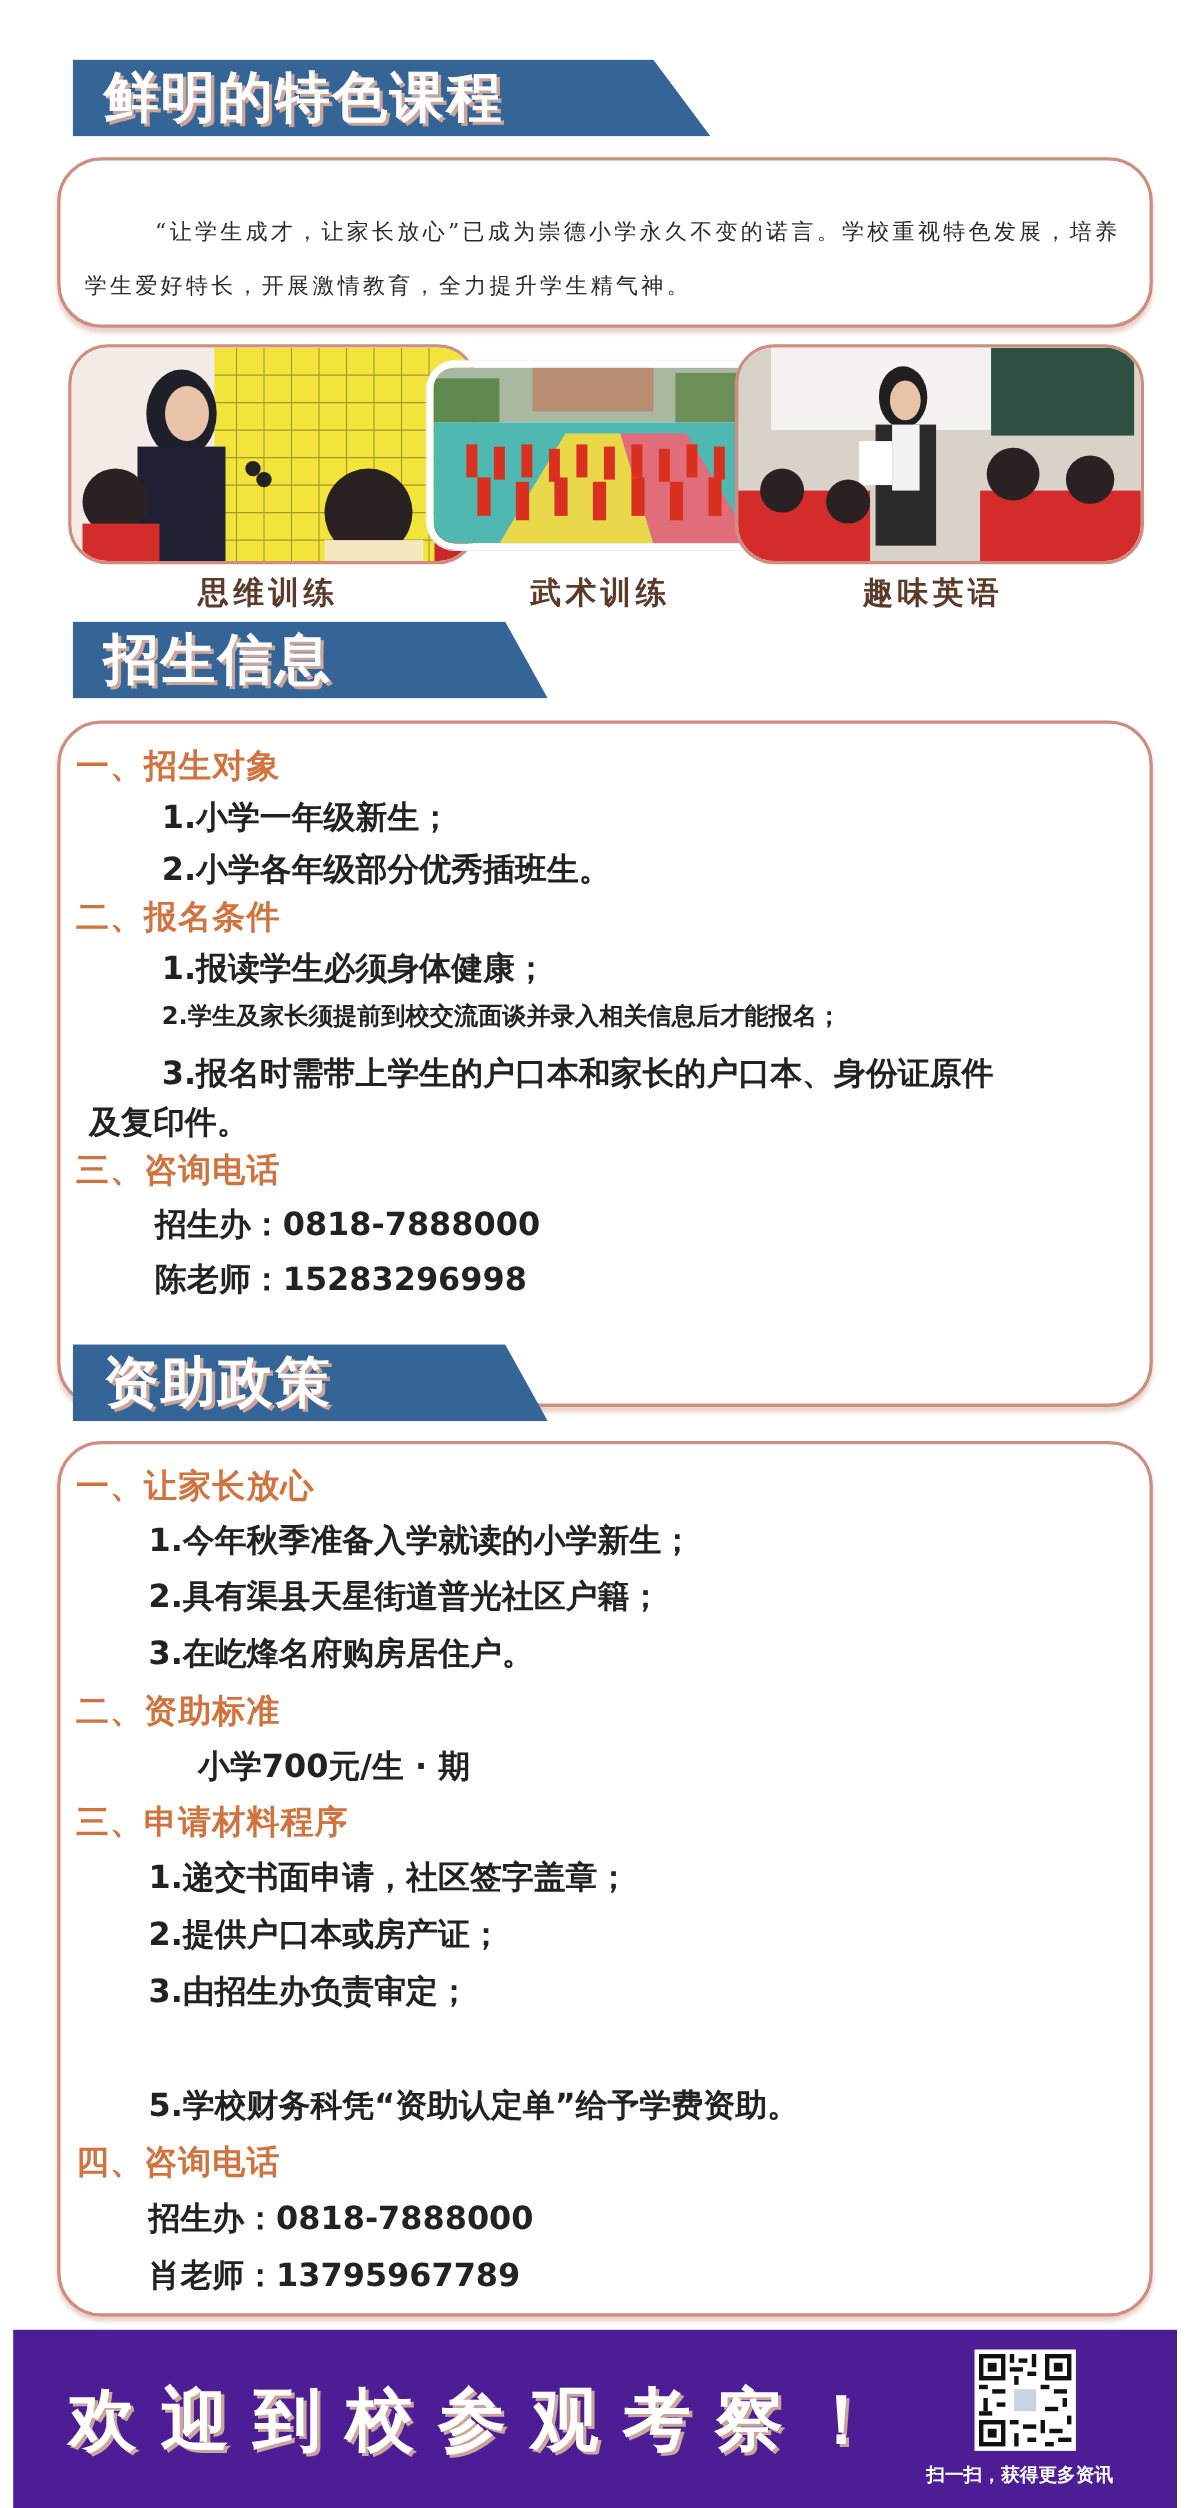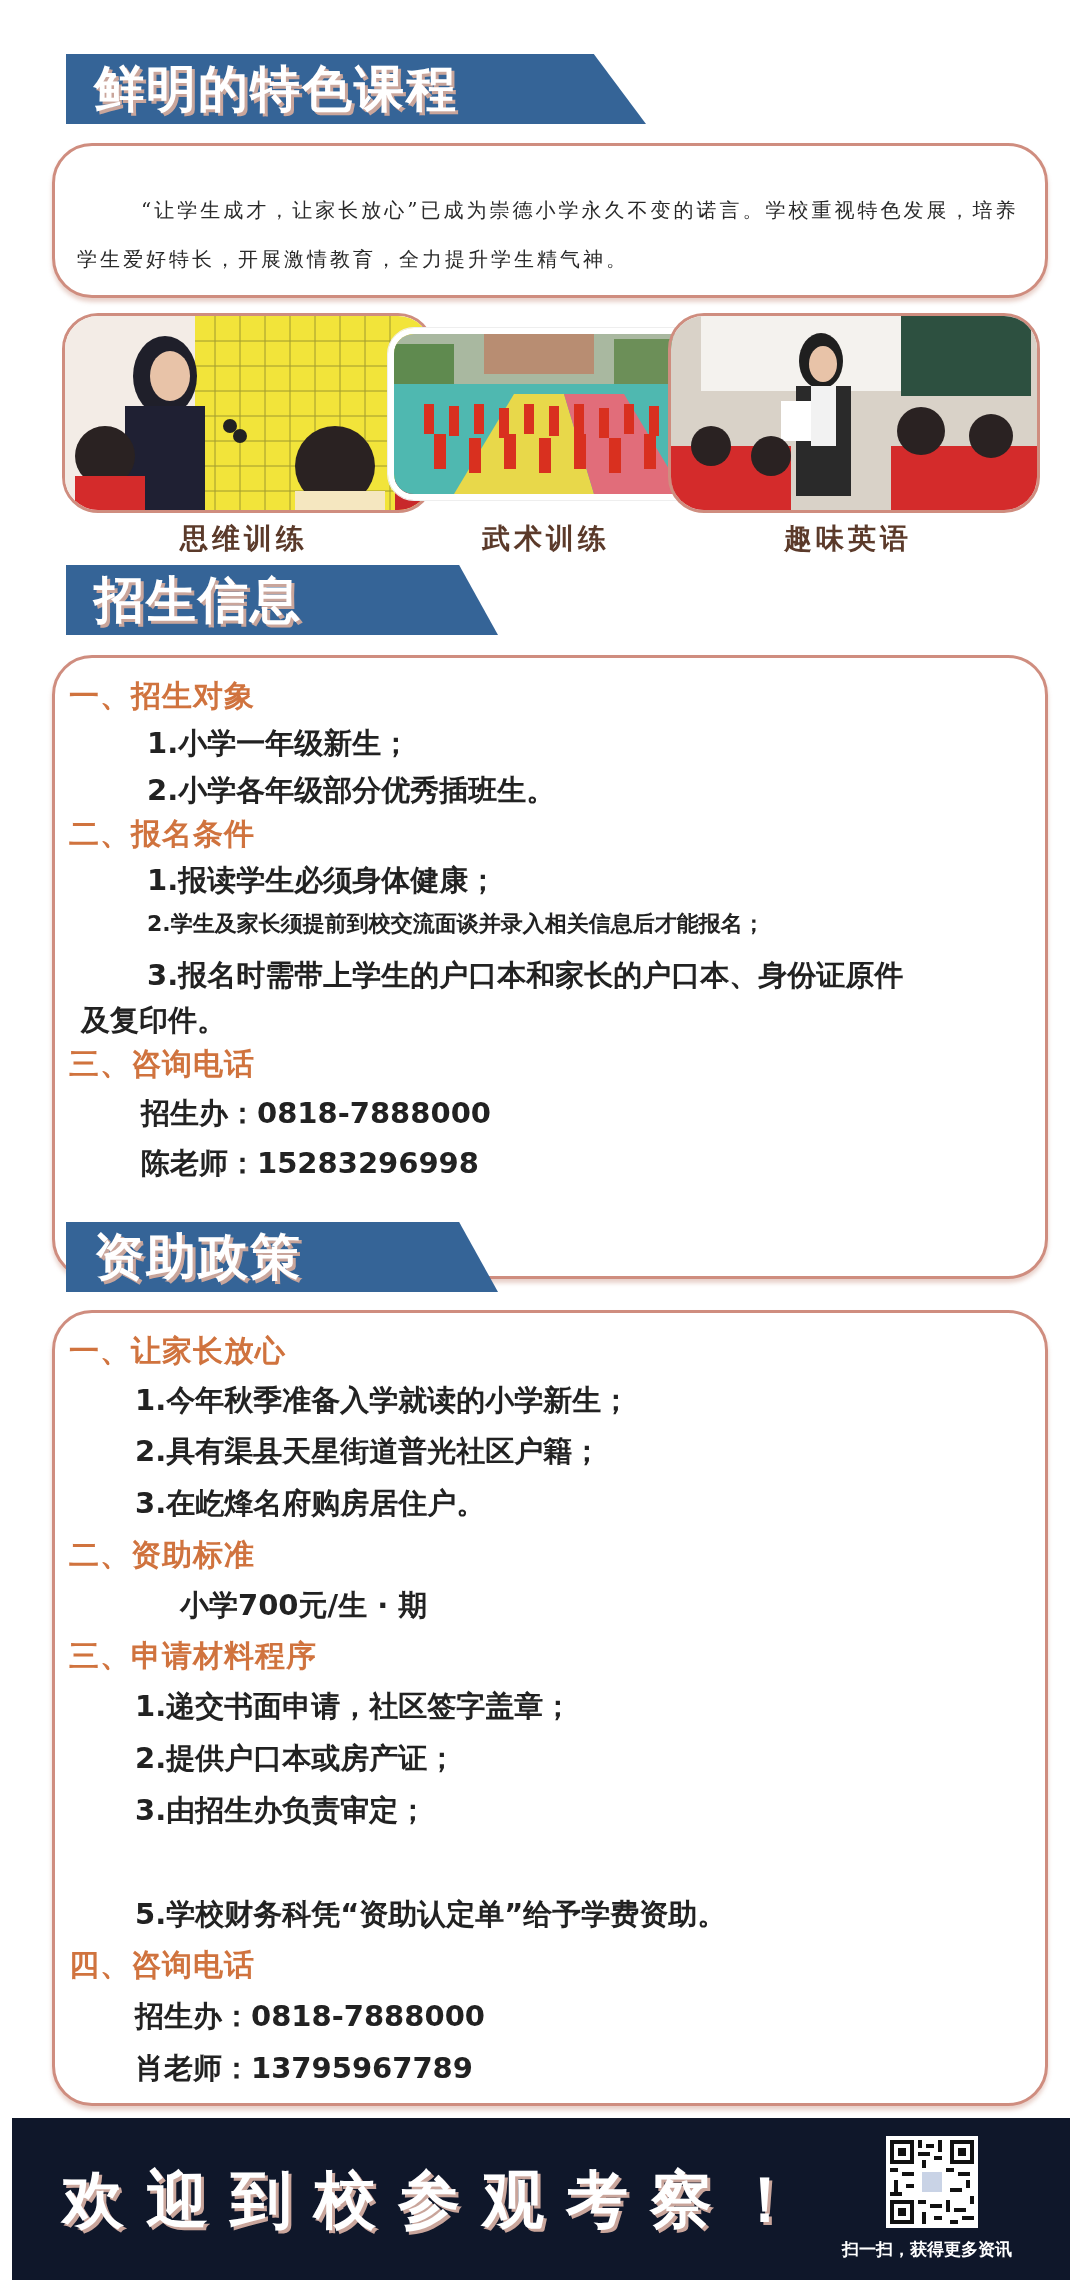--- a/index.html
+++ b/index.html
@@ -47,21 +47,21 @@
   .sec-title {
     position:absolute; left:14px; font-size:30px; font-weight:bold; color:#d0733e;
     font-family:"DejaVu Sans","Liberation Sans",sans-serif; letter-spacing:1px;
   }
   .item {
     position:absolute; font-size:29px; font-weight:bold; color:#222;
     font-family:"DejaVu Sans","Liberation Sans",sans-serif; white-space:nowrap;
   }
   .footer {
     position:absolute; left:12px; top:2118px; width:1058px; height:162px;
-    background:#0f172a;
+    background:#4c1d95;
   }
   .footer .welcome {
     position:absolute; left:50px; top:40px; color:#fff; font-size:62px; font-weight:bold;
     letter-spacing:22px; font-family:"DejaVu Sans",sans-serif;
     text-shadow: 3px 3px 0 #c9a59b; white-space:nowrap;
   }
   .qr {
     position:absolute; left:874px; top:18px; width:92px; height:92px; background:#fff;
   }
   .qr-caption {

